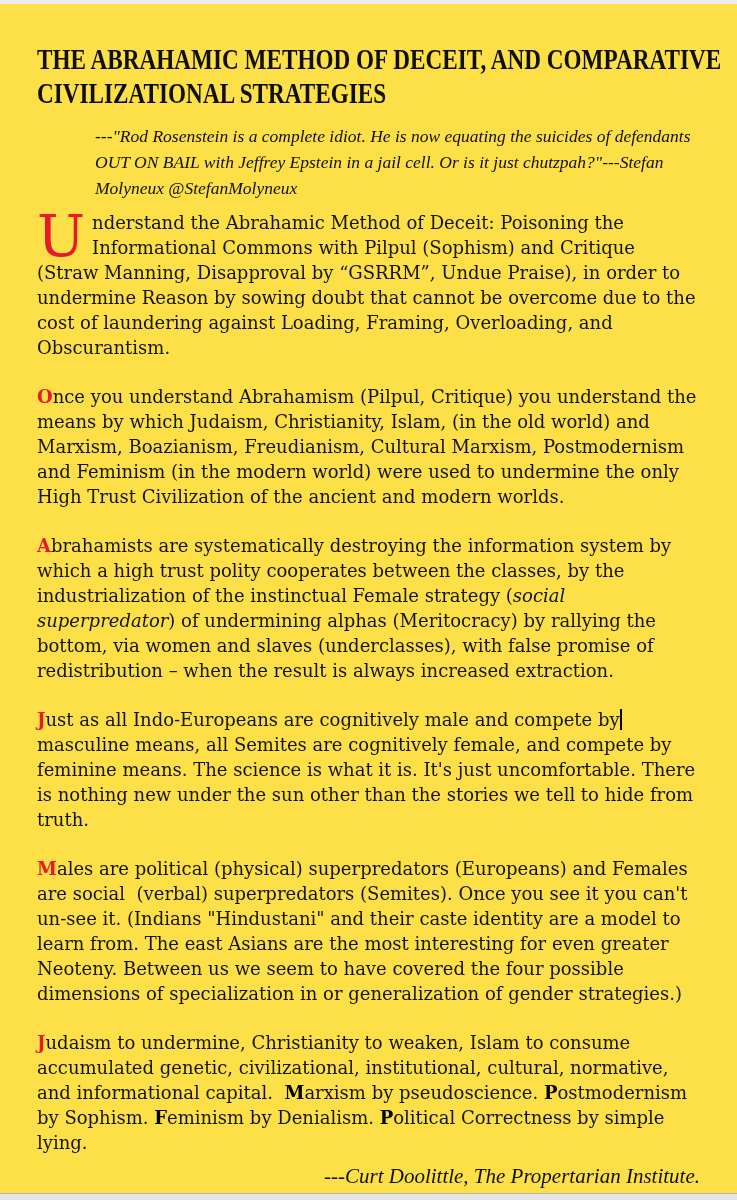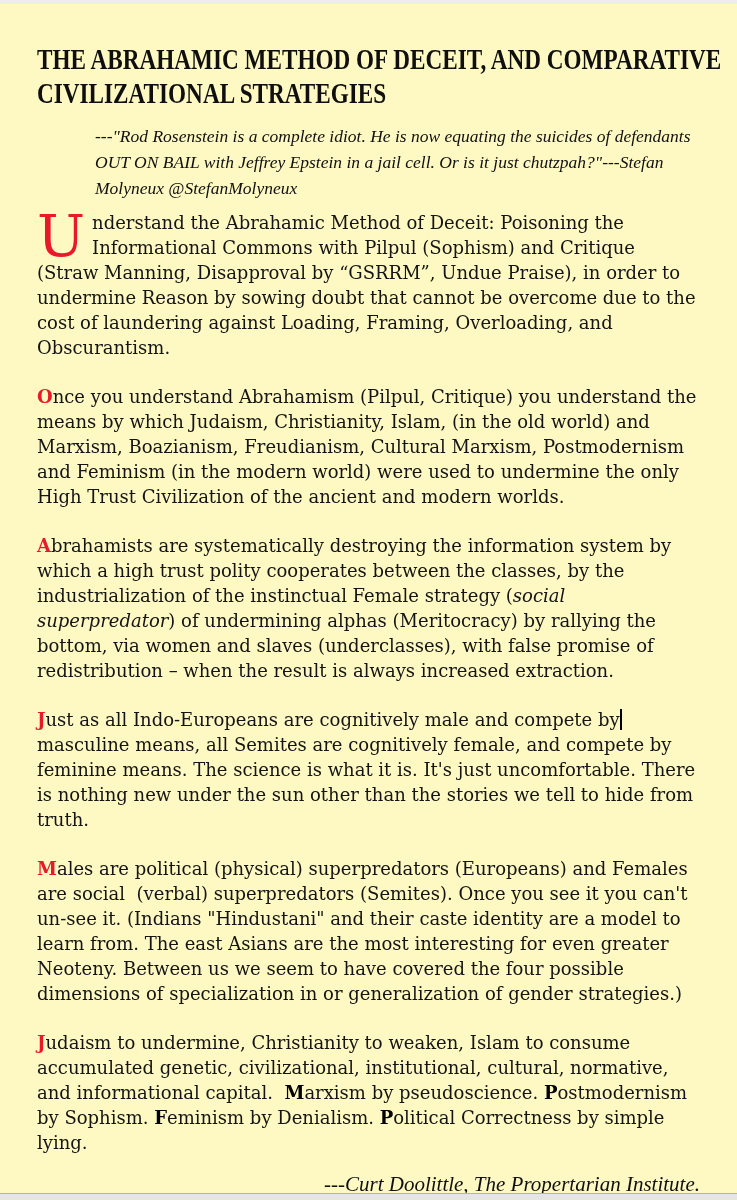--- a/index.html
+++ b/index.html
@@ -1,21 +1,21 @@
 <!DOCTYPE html>
 <html style="--accent: #e8192b;"><head>
 <meta charset="utf-8">
 <style>
   html, body { margin: 0; padding: 0; background: #fff; }
 
   .page {
     position: relative;
     width: 737px;
     height: 1200px;
-    background: #fef9c3;
+    background: #fde047;
     overflow: hidden;
     font-family: "DejaVu Serif", serif;
     color: #141414;
   }
 
   .chrome-top {
     position: absolute; top: 0; left: 0; width: 100%; height: 4px;
     background: #ededed;
   }
   .chrome-bottom {
@@ -53,21 +53,21 @@
     color: #101010;
   }
 
   .para {
     font-size: 18px;
     line-height: 25px;
     margin: 0 0 24px 0;
     white-space: pre-wrap;
     color: #141414;
   }
-  .para:last-child { margin-bottom: 16px; }
+  .para:last-child { margin-bottom: 8px; }
 
   .initial {
     color: var(--accent, #e8192b);
     font-weight: bold;
   }
   .initial.dropcap {
     float: left;
     font-weight: normal;
     font-size: 57px;
     line-height: 46px;

